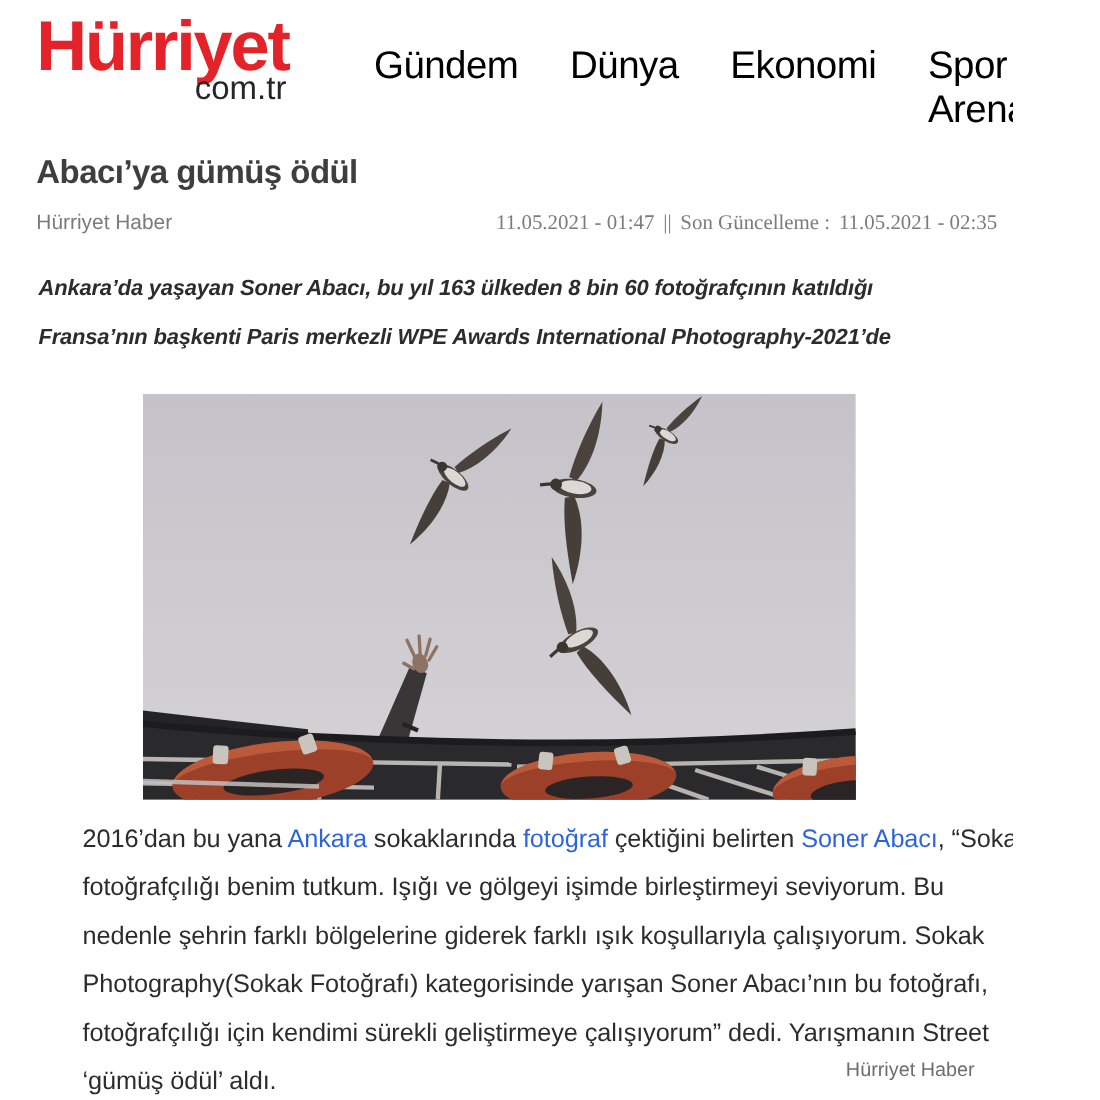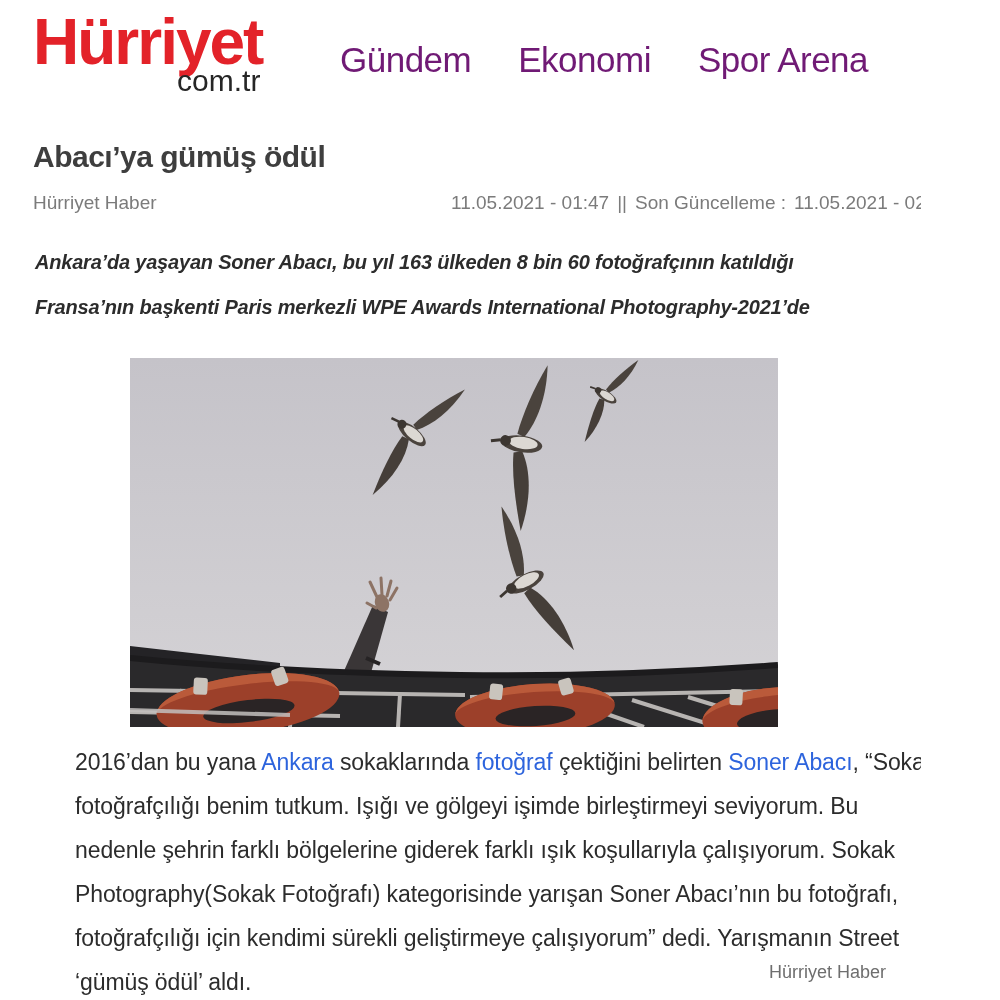--- a/index.html
+++ b/index.html
@@ -7,29 +7,29 @@
         font-family:"Liberation Sans",sans-serif;overflow:hidden;}
 
   
   .logo{position:absolute;left:33px;top:10px;cursor:pointer;}
   .logo .brand{font-size:64px;line-height:64px;font-weight:bold;color:#e32229;
                letter-spacing:-2px;display:block;}
   .logo .domain{display:block;text-align:right;font-size:30px;line-height:26px;
                 color:#262626;margin-top:-6px;padding-right:2px;}
   .nav{position:absolute;left:340px;top:40px;display:flex;gap:47px;
        font-size:35px;color:#101010;letter-spacing:-0.5px;}
-  .nav a{color:#701a75;text-decoration:none;cursor:pointer;}
+  .nav a{color:#000000;text-decoration:none;cursor:pointer;}
 
   
   .title{position:absolute;left:33px;top:120px;font-size:30px;font-weight:bold;
          color:#3e3e3e;letter-spacing:-0.5px;}
   .meta{position:absolute;left:33px;top:192px;width:934px;height:24px;
         font-size:19px;color:#7b7b7b;}
   .meta .byline{position:absolute;left:0;top:0;}
-  .meta .dateline{position:absolute;left:418px;top:0;display:flex;gap:8px;white-space:nowrap;}
+  .meta .dateline{position:absolute;left:418px;top:0;display:flex;gap:8px;white-space:nowrap;font-family:Liberation Serif, serif;}
 
   
   .lead{position:absolute;left:35px;top:240px;font-size:20px;font-weight:bold;
         font-style:italic;color:#2c2c2c;line-height:45px;letter-spacing:-0.2px;}
   .lead div{white-space:nowrap;}
 
   
   .photo{position:absolute;left:130px;top:358px;width:648px;height:369px;}
 
   
@@ -44,20 +44,21 @@
 <body>
 
 <div class="page">
 
   <div class="logo">
     <span class="brand">Hürriyet</span>
     <span class="domain">com.tr</span>
   </div>
   <nav class="nav">
     <a>Gündem</a>
+    <a>Dünya</a>
     <a>Ekonomi</a>
     <a>Spor Arena</a>
   </nav>
 
   <h1 class="title">Abacı’ya gümüş ödül</h1>
   <div class="meta">
     <span class="byline">Hürriyet Haber</span>
     <span class="dateline">
       <span>11.05.2021 - 01:47</span>
       <span>||</span>

